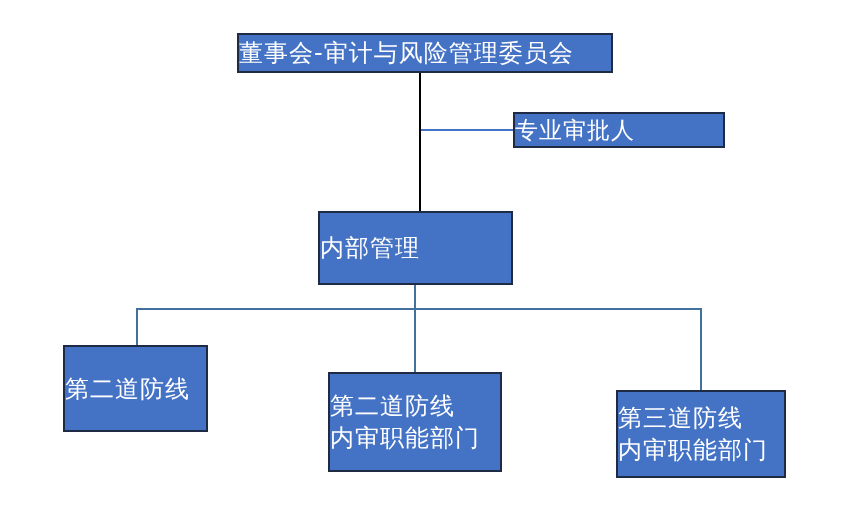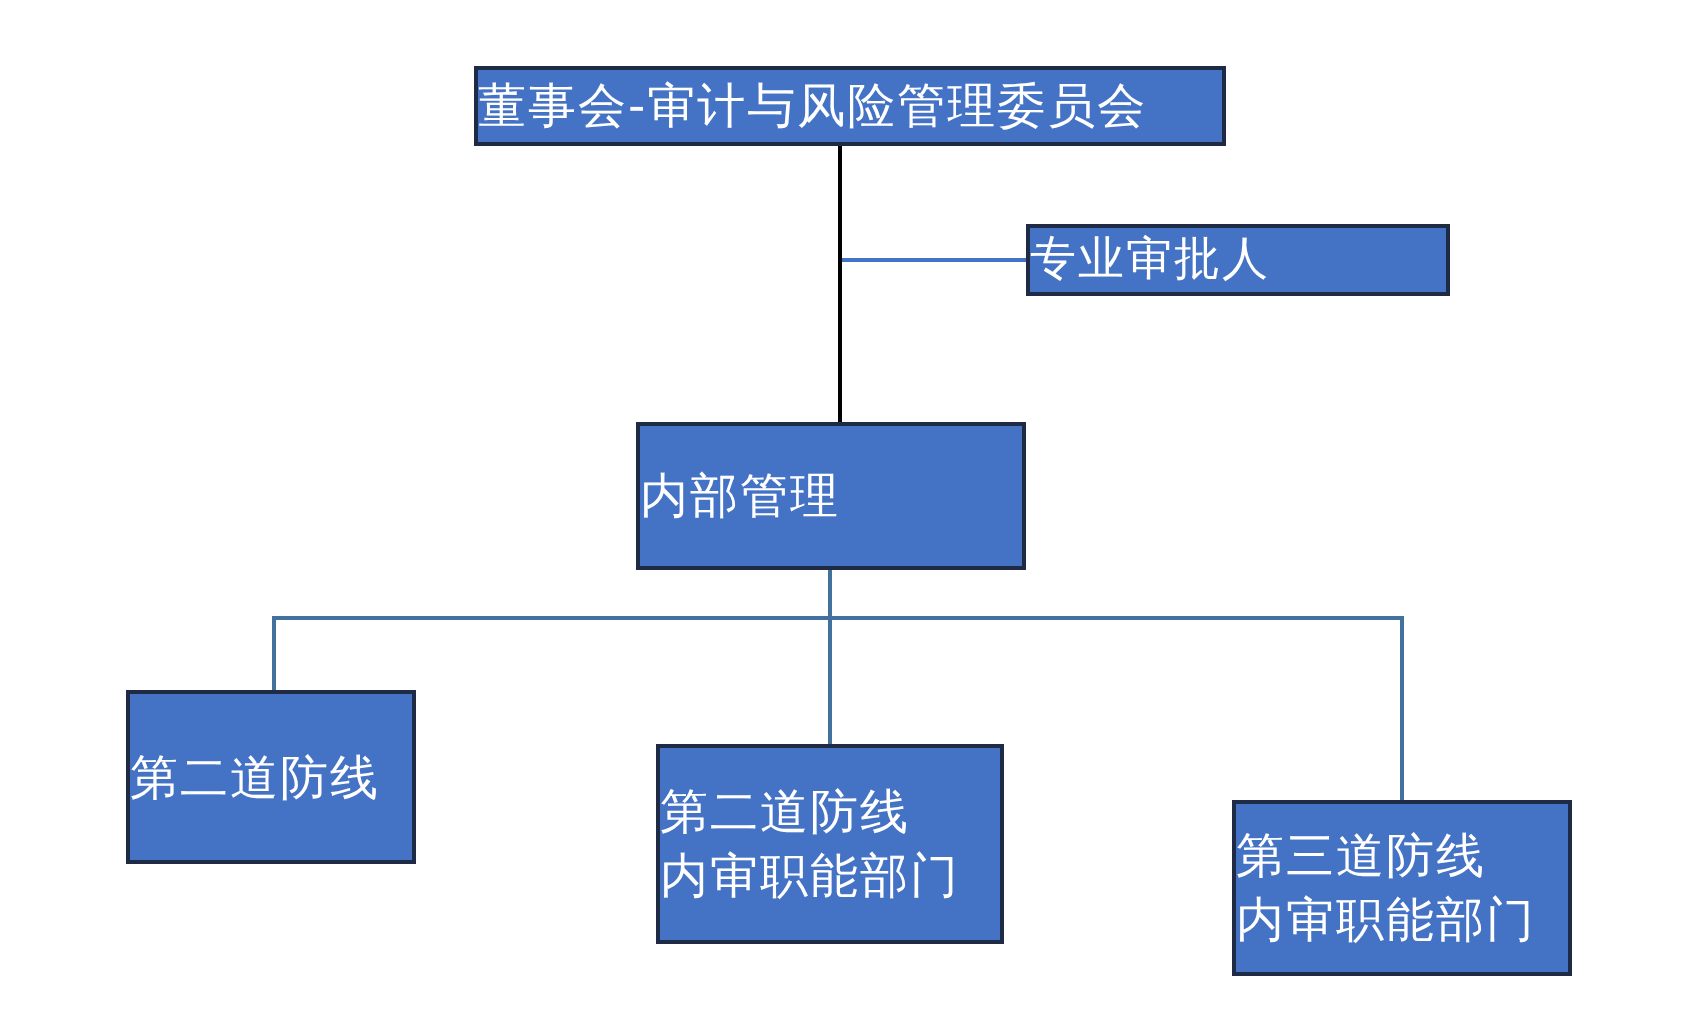--- a/index.html
+++ b/index.html
@@ -29,21 +29,21 @@
     line-height: 32px;
     box-sizing: border-box;
     letter-spacing: 1px;
     white-space: nowrap;
   }
   .node-board    { left: 237px; top: 33px;  width: 376px; height: 40px; }
   .node-approver { left: 513px; top: 112px; width: 212px; height: 36px; font-size: 23px; }
   .node-internal { left: 318px; top: 211px; width: 195px; height: 74px; }
   .node-line1    { left: 63px;  top: 345px; width: 145px; height: 87px; }
   .node-line2    { left: 328px; top: 372px; width: 174px; height: 100px; }
-  .node-line3    { left: 616px; top: 400px; width: 170px; height: 88px; }
+  .node-line3    { left: 616px; top: 390px; width: 170px; height: 88px; }
 
   .connector {
     position: absolute;
   }
   
   .conn-board-internal { left: 419px; top: 73px; width: 2px; height: 138px; background: #000000; }
   
   .conn-branch-approver { left: 421px; top: 129px; width: 92px; height: 2px; background: #4472C4; }
   
   .conn-internal-drop { left: 414px; top: 281px; width: 2px; height: 91px; background: #41719C; }

